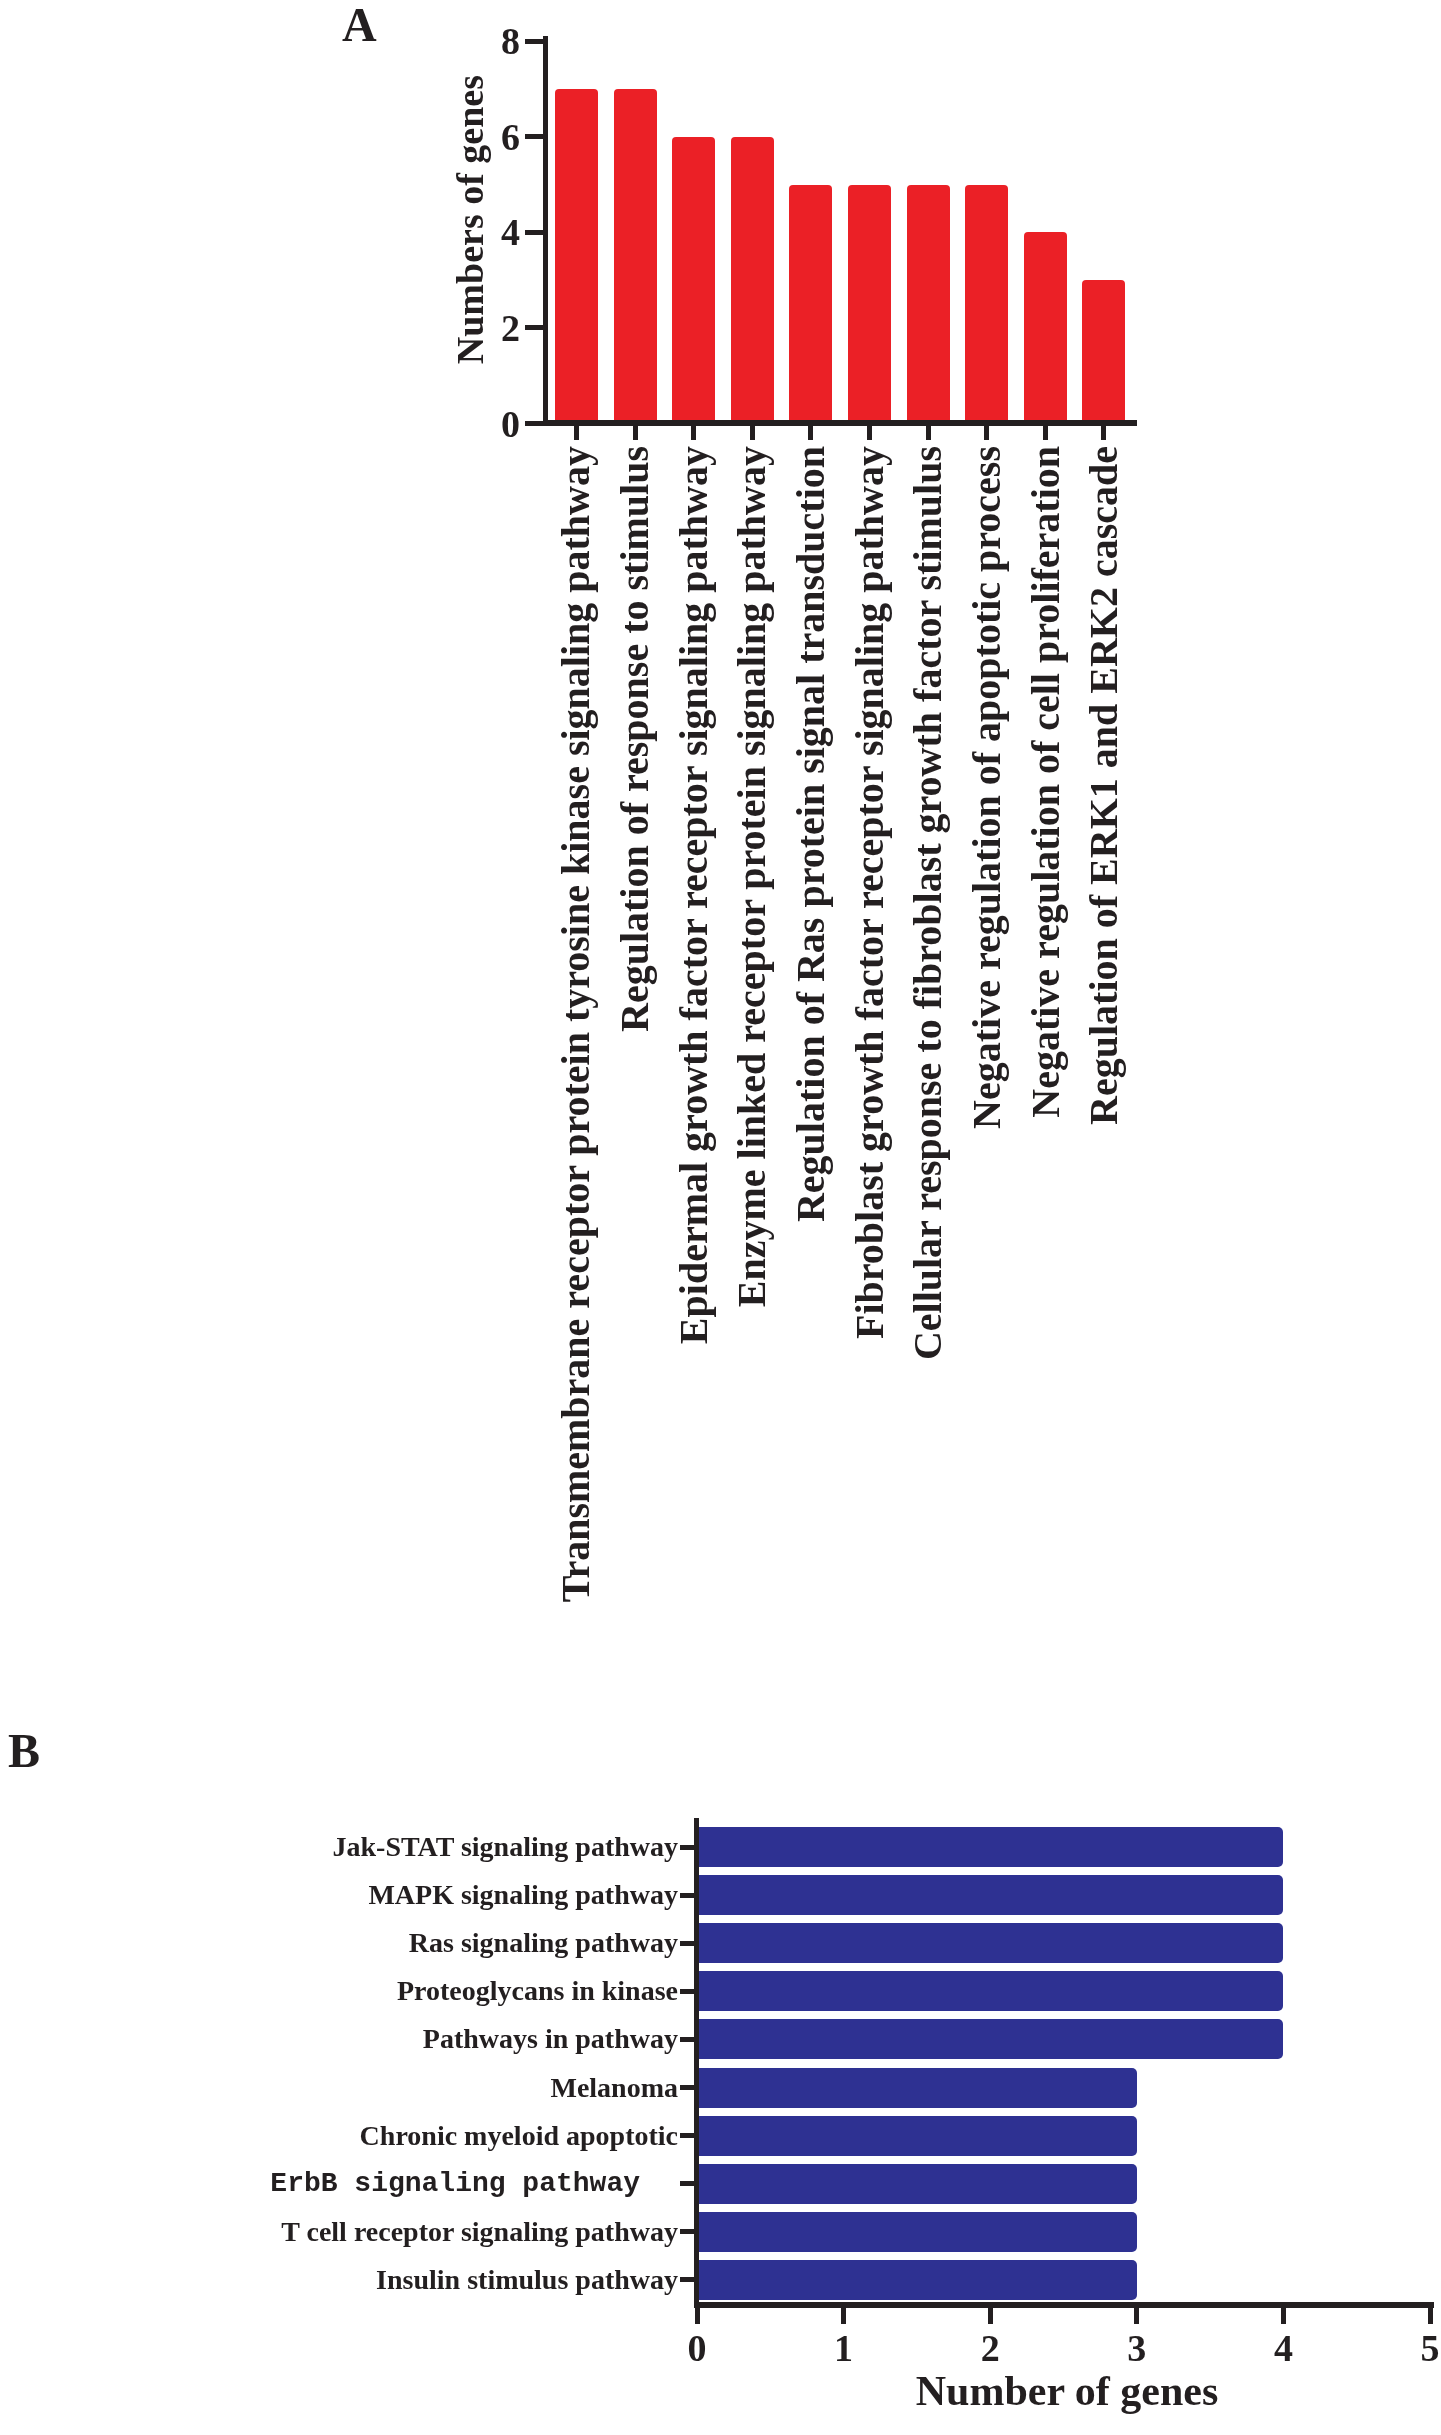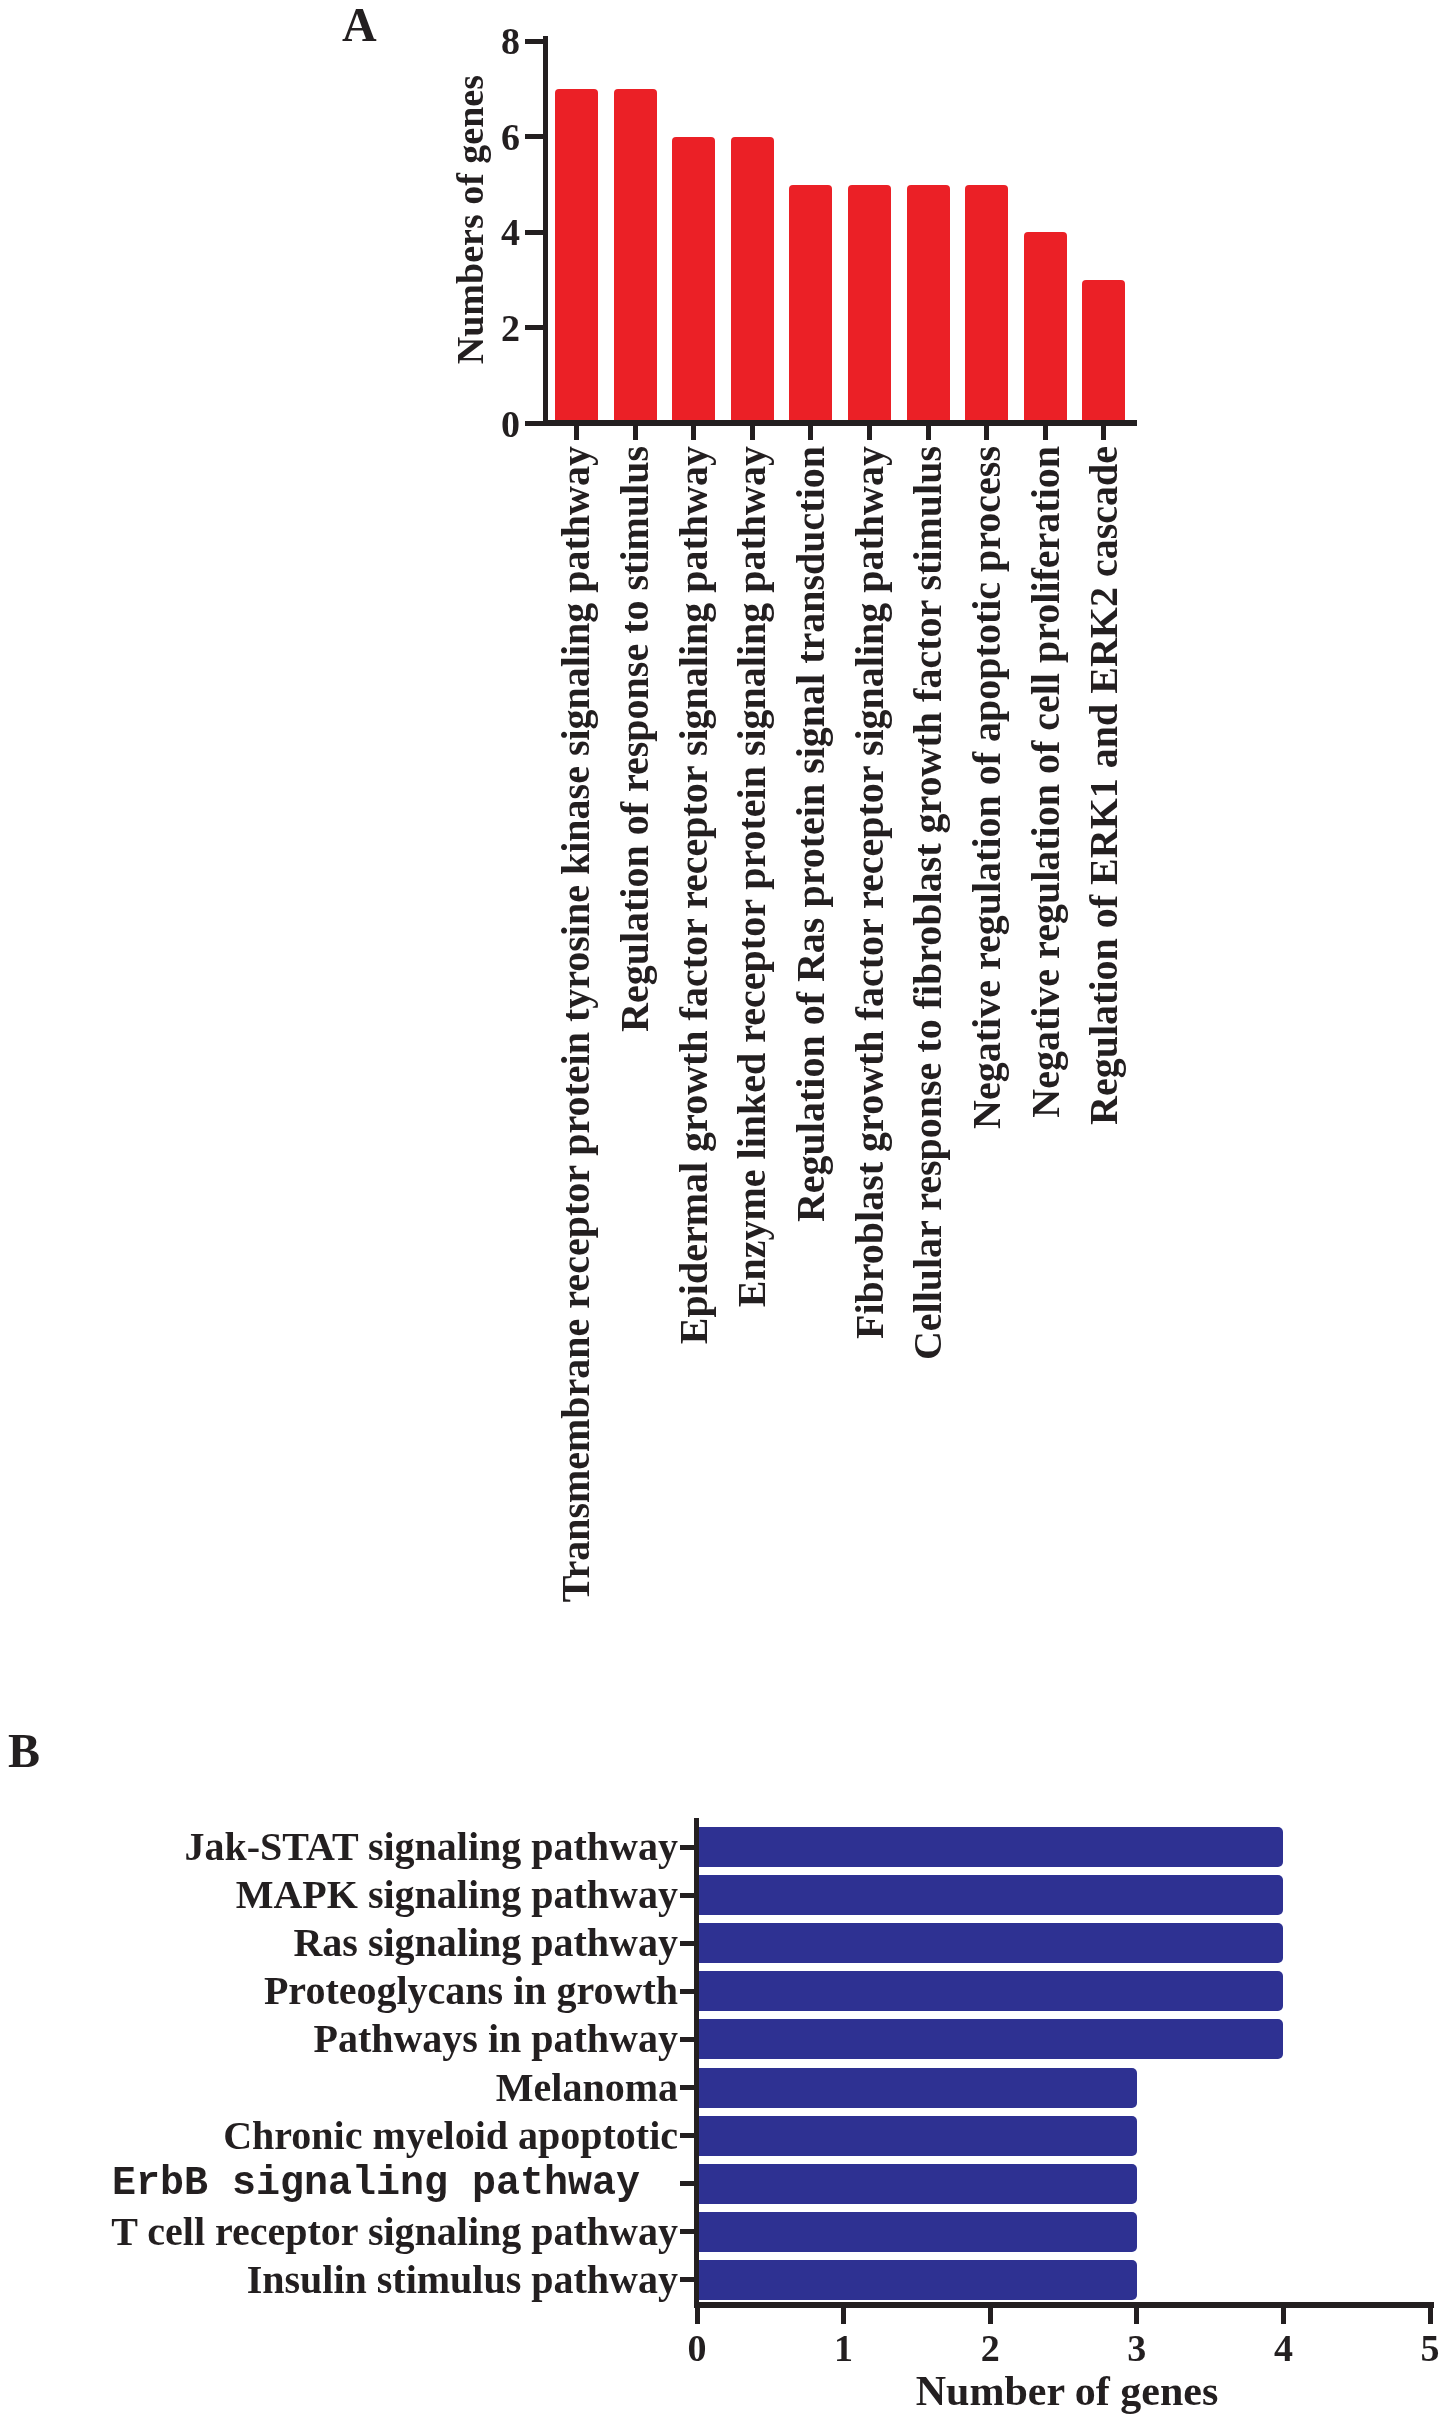--- a/index.html
+++ b/index.html
@@ -49,21 +49,21 @@
     line-height:42px;
     height:42px;
     font-weight:bold;
   }
   .a-bar{border-radius:4px 4px 0 0;}
   
   .b-cat{
     position:absolute;
     width:660px;
     text-align:right;
-    font-size:40px;
+    font-size:28px;
     line-height:40px;
     font-weight:bold;
     white-space:nowrap;
   }
   .b-num{
     position:absolute;
     width:80px;
     text-align:center;
     font-size:38px;
     line-height:40px;
@@ -149,21 +149,21 @@
         <div class="tick" style="left: 680px; top: 1844.5px; width: 17px; height: 5px;"></div>
         <div class="b-cat" style="right: 763px; top: 1827px;">Jak-STAT signaling pathway</div>
         <div class="bar b-bar" style="left: 699px; top: 1875.1px; width: 584.4px; height: 40px; background: rgb(46, 49, 146);"></div>
         <div class="tick" style="left: 680px; top: 1892.6px; width: 17px; height: 5px;"></div>
         <div class="b-cat" style="right: 763px; top: 1875.1px;">MAPK signaling pathway</div>
         <div class="bar b-bar" style="left: 699px; top: 1923.2px; width: 584.4px; height: 40px; background: rgb(46, 49, 146);"></div>
         <div class="tick" style="left: 680px; top: 1940.7px; width: 17px; height: 5px;"></div>
         <div class="b-cat" style="right: 763px; top: 1923.2px;">Ras signaling pathway</div>
         <div class="bar b-bar" style="left: 699px; top: 1971.3px; width: 584.4px; height: 40px; background: rgb(46, 49, 146);"></div>
         <div class="tick" style="left: 680px; top: 1988.8px; width: 17px; height: 5px;"></div>
-        <div class="b-cat" style="right: 763px; top: 1971.3px;">Proteoglycans in growth</div>
+        <div class="b-cat" style="right: 763px; top: 1971.3px;">Proteoglycans in kinase</div>
         <div class="bar b-bar" style="left: 699px; top: 2019.4px; width: 584.4px; height: 40px; background: rgb(46, 49, 146);"></div>
         <div class="tick" style="left: 680px; top: 2036.9px; width: 17px; height: 5px;"></div>
         <div class="b-cat" style="right: 763px; top: 2019.4px;">Pathways in pathway</div>
         <div class="bar b-bar" style="left: 699px; top: 2067.5px; width: 437.8px; height: 40px; background: rgb(46, 49, 146);"></div>
         <div class="tick" style="left: 680px; top: 2085px; width: 17px; height: 5px;"></div>
         <div class="b-cat" style="right: 763px; top: 2067.5px;">Melanoma</div>
         <div class="bar b-bar" style="left: 699px; top: 2115.6px; width: 437.8px; height: 40px; background: rgb(46, 49, 146);"></div>
         <div class="tick" style="left: 680px; top: 2133.1px; width: 17px; height: 5px;"></div>
         <div class="b-cat" style="right: 763px; top: 2115.6px;">Chronic myeloid apoptotic</div>
         <div class="bar b-bar" style="left: 699px; top: 2163.7px; width: 437.8px; height: 40px; background: rgb(46, 49, 146);"></div>

